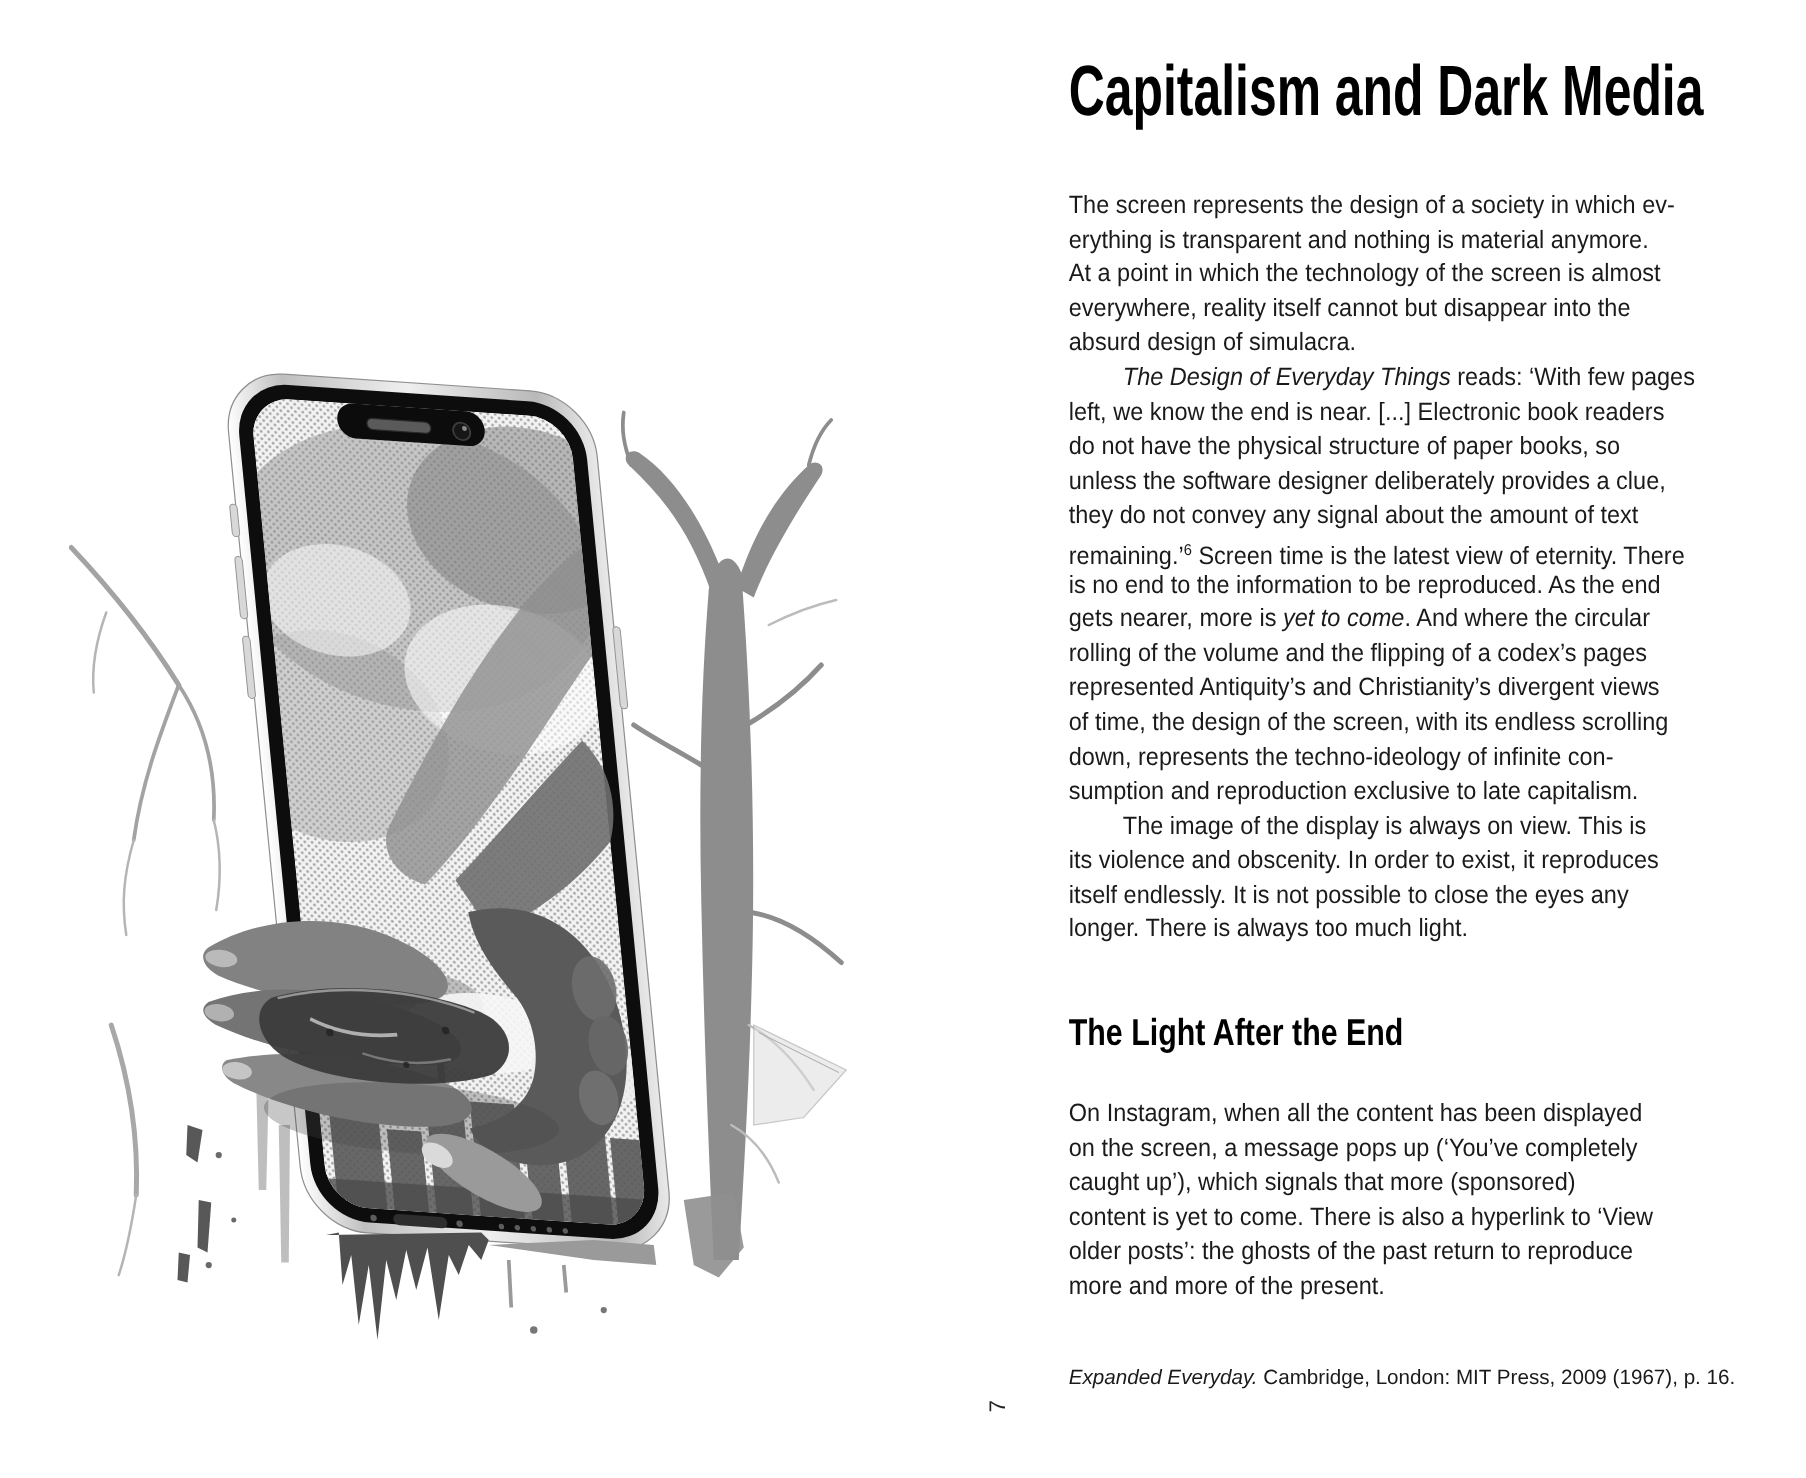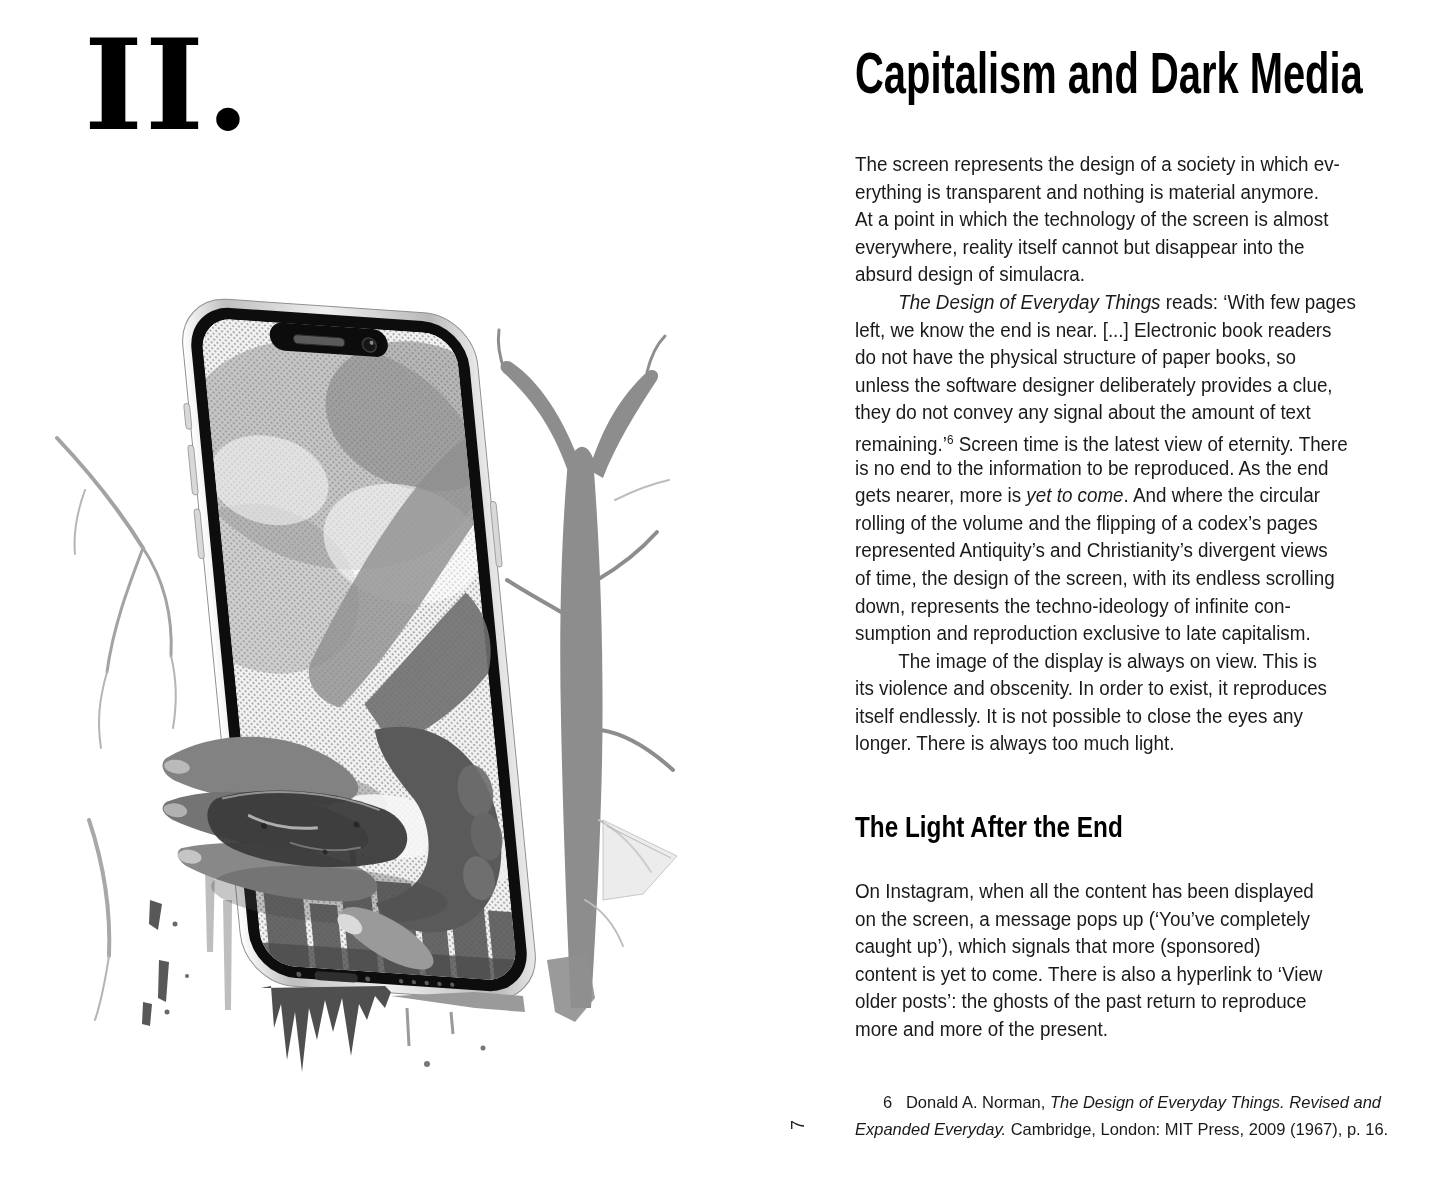--- a/index.html
+++ b/index.html
@@ -24,21 +24,20 @@
   .fnind{padding-left:28px;}
   .pagenum{position:absolute;left:783px;top:1110px;width:30px;height:30px;display:flex;
            align-items:center;justify-content:center;transform:rotate(-90deg);
            font-size:18px;color:#222;}
 </style>
 </head>
 <body>
 
 <div class="page">
 
-  <div class="chapter">II.</div>
 
   <svg class="illo" viewBox="0 0 630 830" xmlns="http://www.w3.org/2000/svg" aria-hidden="true">
     <defs>
       <pattern id="dots" width="4.2" height="4.2" patternUnits="userSpaceOnUse" patternTransform="rotate(45)">
         <rect width="4.2" height="4.2" fill="#f3f3f3"></rect>
         <circle cx="2.1" cy="2.1" r="1.1" fill="#9e9e9e"></circle>
       </pattern>
       <linearGradient id="metal" x1="0" y1="0" x2="1" y2="0">
         <stop offset="0" stop-color="#ffffff"></stop>
           <stop offset="0.16" stop-color="#bfbfbf"></stop>
@@ -230,20 +229,19 @@
         <div class="line"><span>on the screen, a message pops up (‘You’ve completely</span></div>
         <div class="line"><span>caught up’), which signals that more (sponsored)</span></div>
         <div class="line"><span>content is yet to come. There is also a hyperlink to ‘View</span></div>
         <div class="line"><span>older posts’: the ghosts of the past return to reproduce</span></div>
         <div class="line"><span>more and more of the present.</span></div>
       </div>
     </div>
 
   <div class="footnote">
       <div>
-        <div class="fnline fnind"><span>6   Donald A. Norman, </span><span class="it">The Design of Everyday Things. Revised and</span></div>
         <div class="fnline"><span class="it">Expanded Everyday.</span><span> Cambridge, London: MIT Press, 2009 (1967), p. 16.</span></div>
       </div>
     </div>
 
   <div class="pagenum">7</div>
 
 </div>
 
 </body></html>

